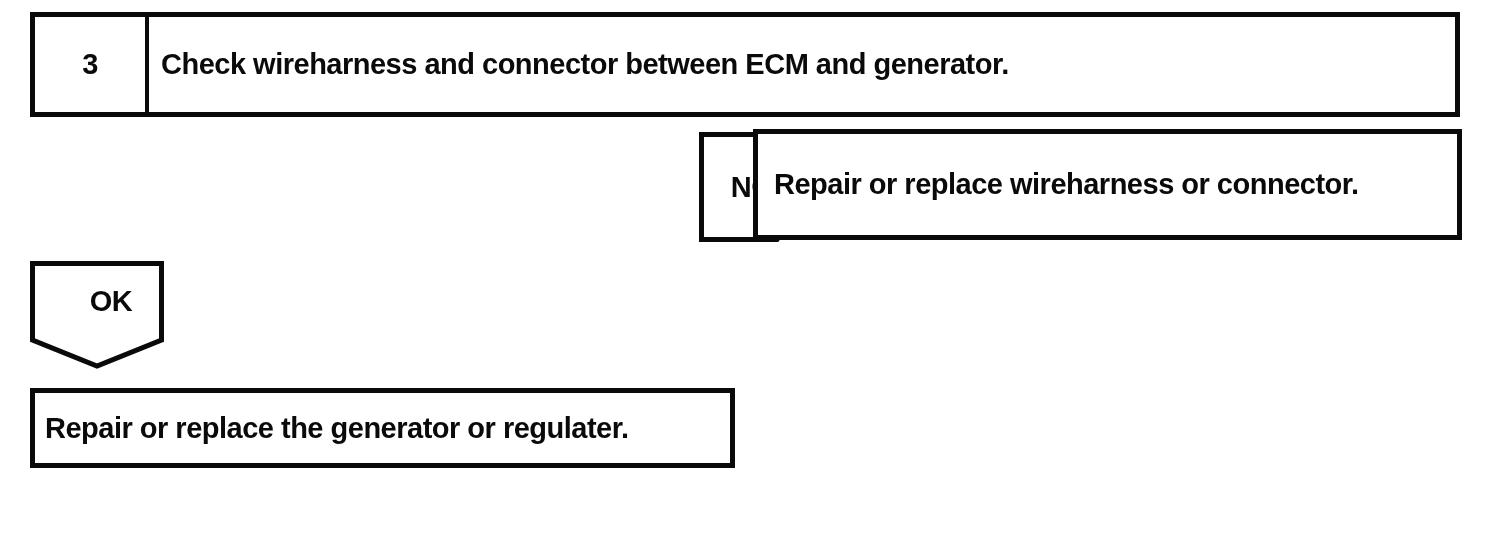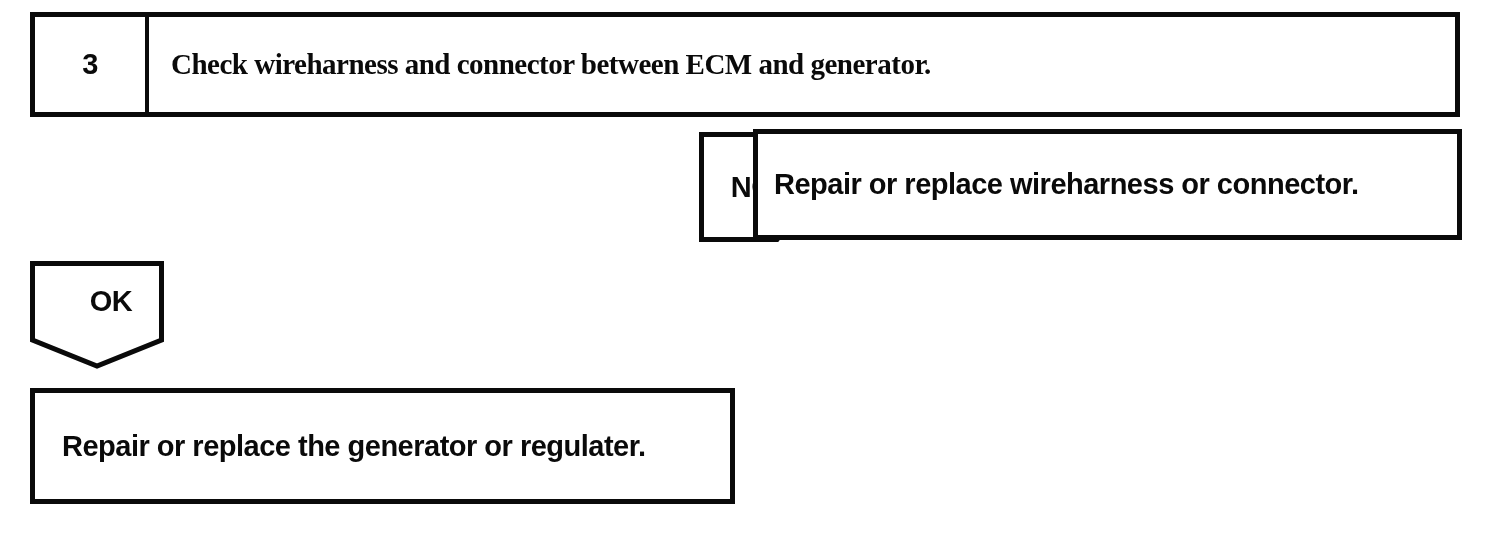--- a/index.html
+++ b/index.html
@@ -38,39 +38,38 @@
     border-right: 4px solid #0a0a0a;
     display: flex;
     align-items: center;
     justify-content: center;
     flex: 0 0 auto;
   }
   .step-instruction-cell {
     flex: 1;
     display: flex;
     align-items: center;
-    padding-left: 22px;
-    font-family: Liberation Serif, serif;
+    padding-left: 12px;
   }
   
   .connector { position: absolute; }
   .connector svg { display: block; }
   .connector-label-wrap {
     position: absolute;
     display: flex;
     align-items: center;
     justify-content: center;
   }
   .ng-connector { left: 657px; top: 132px; width: 121px; height: 110px; margin-left: 42px; }
   .ng-connector .connector-label-wrap { left: 0; top: 0; width: 106px; height: 110px; }
   .ok-connector { left: 30px; top: 261px; width: 134px; height: 108px; }
   .ok-connector .connector-label-wrap { left: 0; top: 0; width: 162px; height: 80px; justify-content: center; }
   
   .ng-action-box { left: 753px; top: 129px; width: 709px; height: 111px; padding-left: 16px; }
-  .ok-action-box { left: 30px; top: 388px; width: 705px; height: 116px; padding-left: 27px; }
+  .ok-action-box { left: 30px; top: 388px; width: 705px; height: 80px; padding-left: 10px; }
 </style>
 </head>
 <body>
 
 <div class="canvas">
 
   <div class="box step-box">
     <div class="step-number-cell">
       <span class="bold-text">3</span>
     </div>

